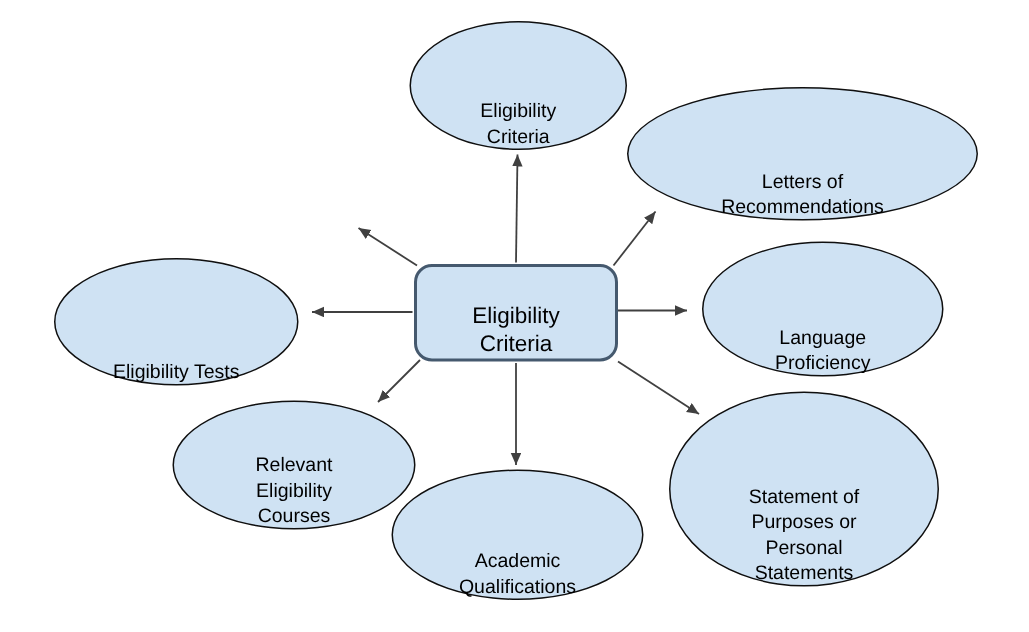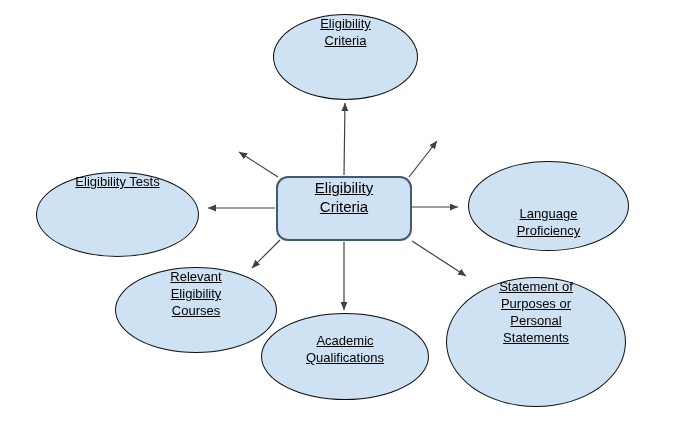--- a/index.html
+++ b/index.html
@@ -22,26 +22,25 @@
     height: 421px;
   }
   .arrow {
     stroke: var(--arrow, #404040);
     stroke-width: 1.2;
     fill: none;
   }
   .node {
     position: absolute;
     display: flex;
-    align-items: flex-start;
+    align-items: flex-end;
     justify-content: center;
     text-align: center;
     box-sizing: border-box;
     color: var(--text, #000000);
-    text-decoration: underline;
   }
   .node.ellipse {
     border-radius: 50%;
     background: var(--node-fill, #cfe2f3);
     border: 1.5px solid var(--node-border, #000000);
     font-size: 13px;
     line-height: 17px;
   }
   .node.center-rect {
     border-radius: 12px;
@@ -76,26 +75,29 @@
   </svg>
 
   <div class="node center-rect" style="left:276px; top:176px; width:136px; height:65px;">
     <span class="label" style="max-width:85px;">Eligibility Criteria</span>
   </div>
 
   <div class="node ellipse" style="left:273px; top:14px; width:145px; height:86px;">
     <span class="label" style="max-width:75px;">Eligibility Criteria</span>
   </div>
 
+  <div class="node ellipse" style="left:418px; top:58px; width:234px; height:89px;">
+    <span class="label" style="max-width:125px;">Letters of Recommendations</span>
+  </div>
 
   <div class="node ellipse" style="left:468px; top:161px; width:161px; height:90px;">
     <span class="label" style="max-width:80px;margin-top:43px;">Language Proficiency</span>
   </div>
 
-  <div class="node ellipse" style="left:446px; top:277px; width:180px; height:130px;">
+  <div class="node ellipse" style="left:446px; top:261px; width:180px; height:130px;">
     <span class="label" style="max-width:95px;">Statement of Purposes or Personal Statements</span>
   </div>
 
   <div class="node ellipse" style="left:261px; top:313px; width:168px; height:87px;">
     <span class="label" style="max-width:100px;margin-top:18px;">Academic Qualifications</span>
   </div>
 
   <div class="node ellipse" style="left:115px; top:267px; width:162px; height:86px;">
     <span class="label" style="max-width:85px;">Relevant Eligibility Courses</span>
   </div>

